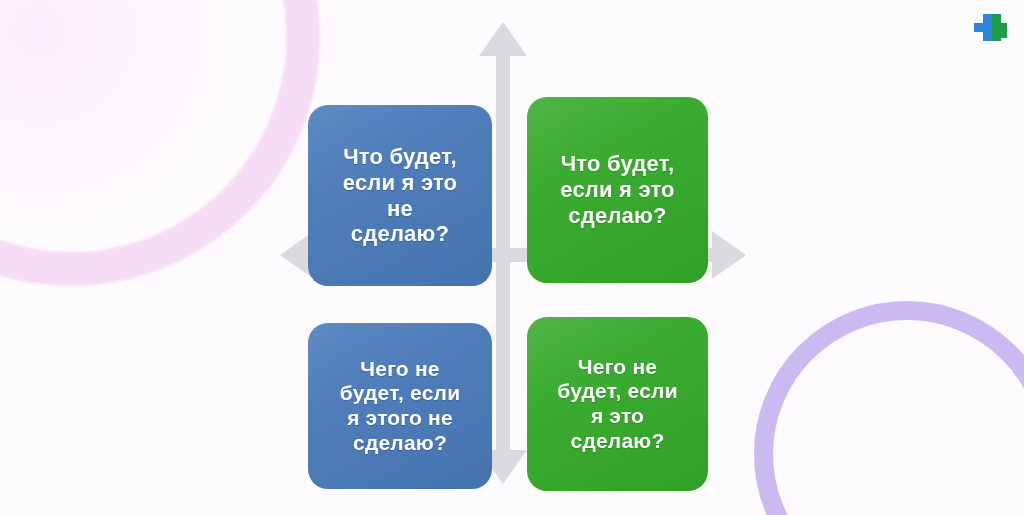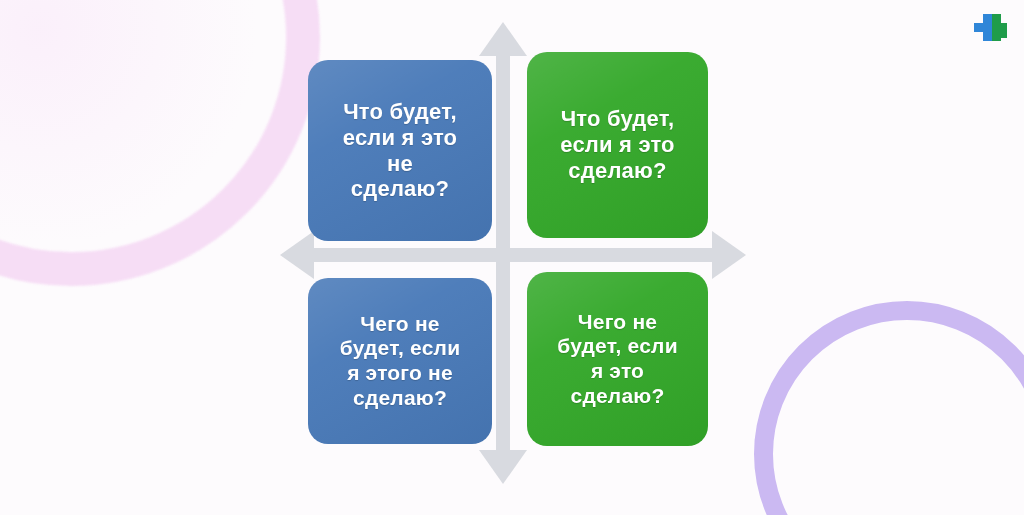--- a/index.html
+++ b/index.html
@@ -75,20 +75,21 @@
     justify-content: center;
     border-radius: 20px;
     box-sizing: border-box;
     padding: 6px 4px;
     color: #ffffff;
     text-align: center;
     font-weight: bold;
     line-height: 1.17;
     letter-spacing: .2px;
     text-shadow: 0 1px 1px rgba(0,0,0,.18);
+    margin-top: 45px;
   }
   .card .card-text {
     white-space: pre-line;
     display: block;
     width: 100%;
   }
 
   .card.blue {
     background:
       linear-gradient(150deg, rgba(255,255,255,.13) 0%, rgba(255,255,255,.04) 34%, rgba(0,0,0,.05) 100%),

